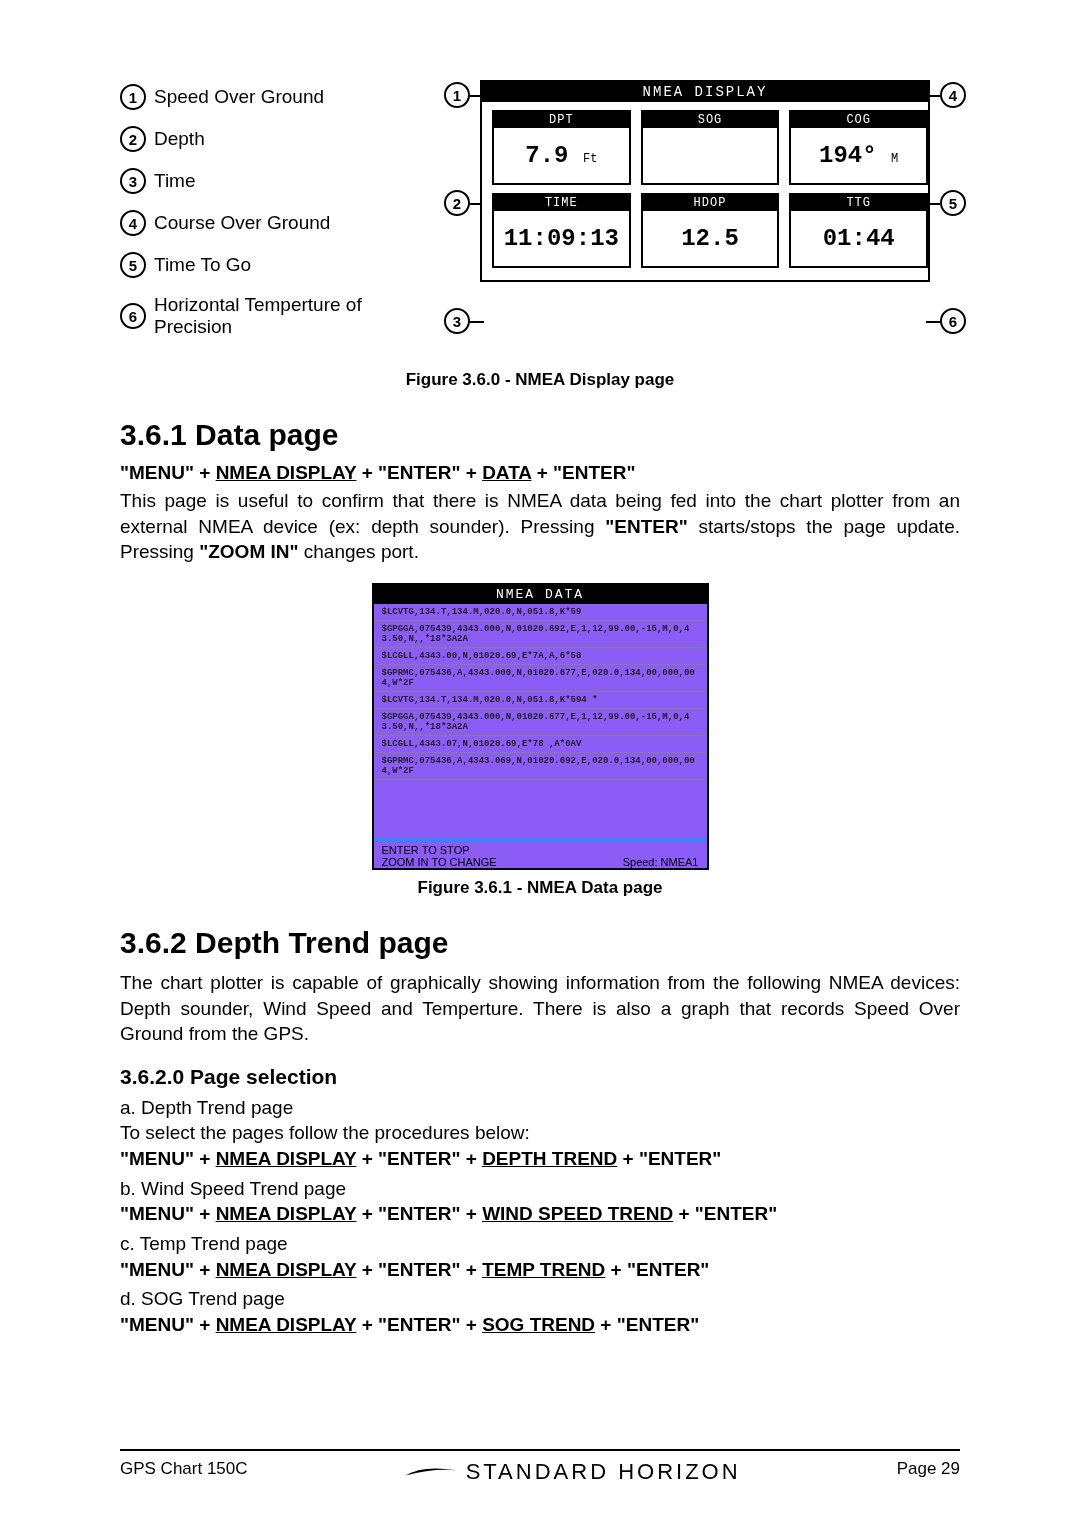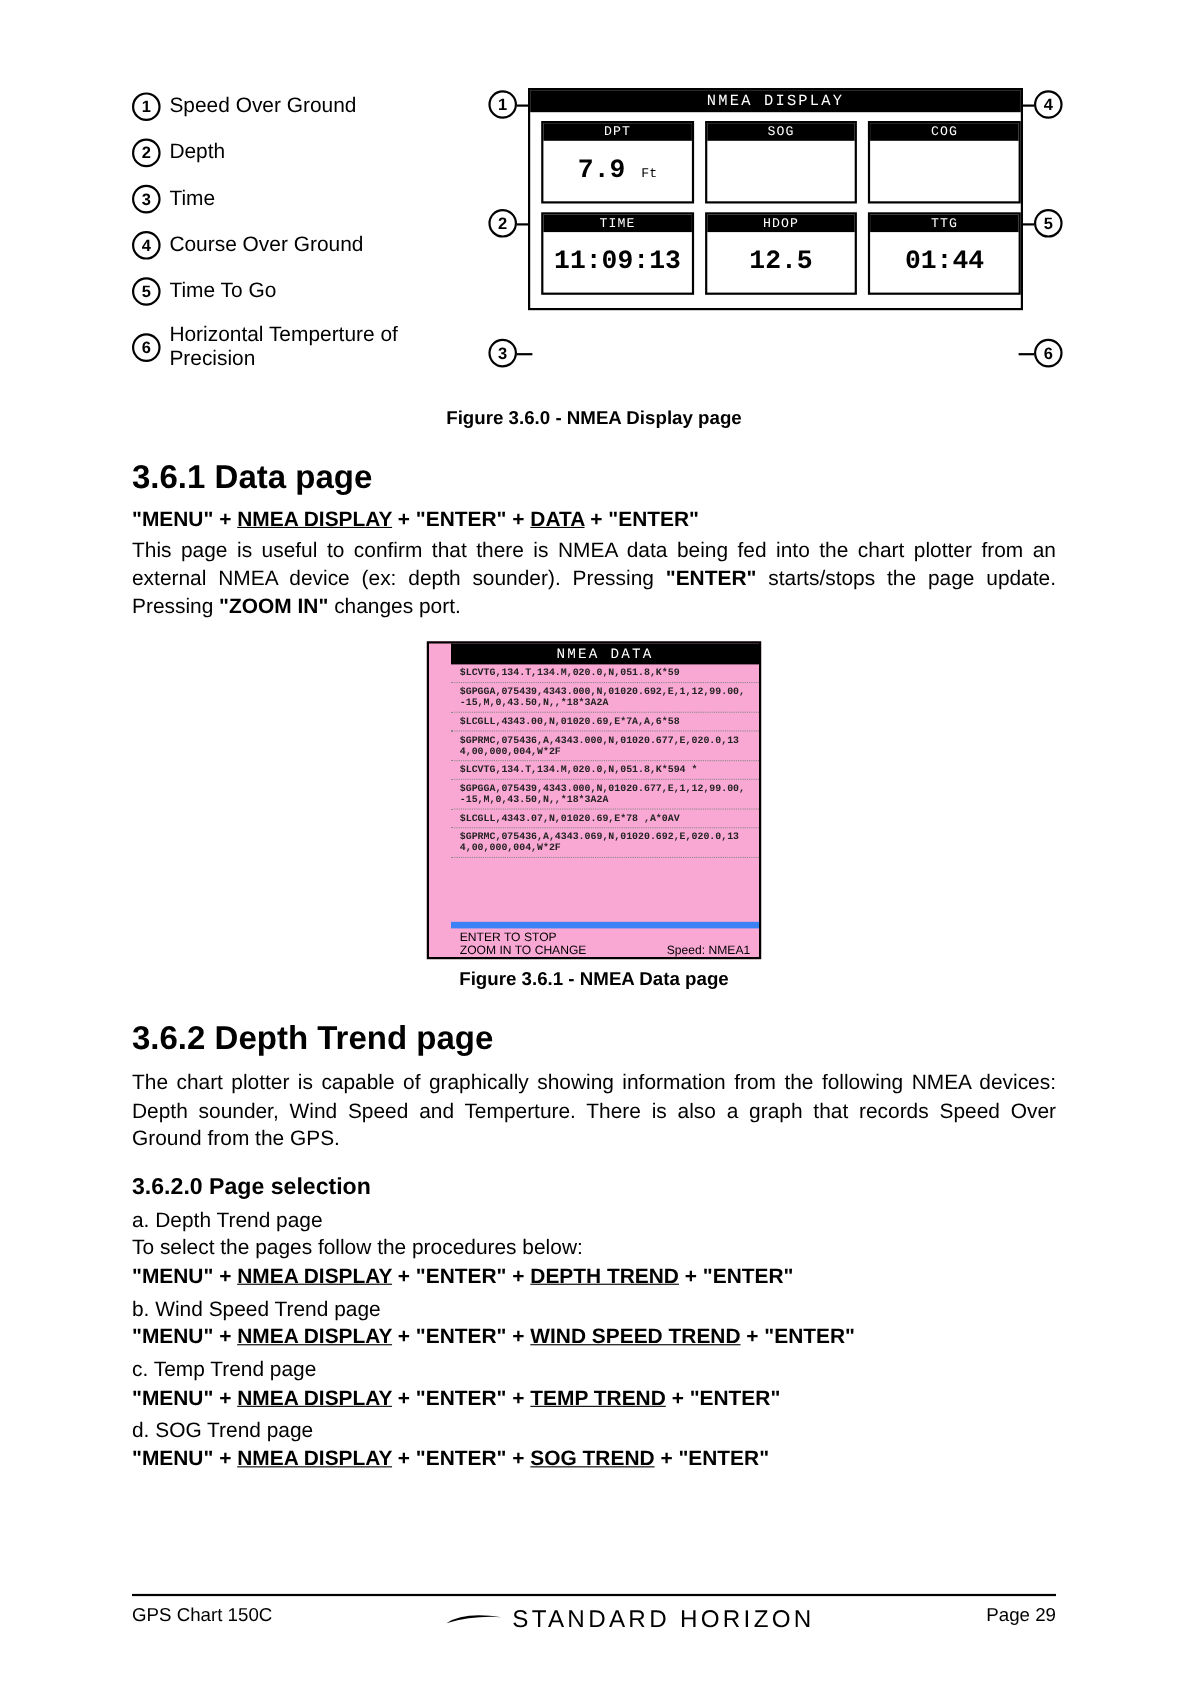--- a/index.html
+++ b/index.html
@@ -48,36 +48,36 @@
   }
   .callout-line { position: absolute; background: #000; }
   .fig-caption { text-align: center; font-weight: bold; font-size: 17px; margin-bottom: 28px; }
   h2 { font-size: 30px; font-weight: bold; margin-bottom: 10px; }
   h3 { font-size: 21px; font-weight: bold; margin-bottom: 6px; }
   p { font-size: 19px; line-height: 1.35; text-align: justify; margin-bottom: 6px; }
   .nav-seq { font-size: 19px; font-weight: bold; margin-bottom: 4px;}
   .nav-seq .uline { text-decoration: underline; }
   .data-page-fig { display: flex; justify-content: center; margin: 18px 0 8px 0; }
   .data-screen {
-    width: 304px; border: 2px solid #000; background: #f9a8d4; padding-left: 20px;
+    width: 337px; border: 2px solid #000; background: #8b5cf6;
   }
   .data-screen-title {
     background: #000; color: #fff; text-align: center; font-size: 13px;
     font-family: 'Courier New', monospace; letter-spacing: 2px; padding: 2px 0;
   }
   .data-line {
     font-family: 'Courier New', monospace; font-size: 9px; font-weight: bold;
     padding: 3px 8px; border-bottom: 1px dotted #888; word-break: break-all;
     color: #222;
   }
   .data-line:last-of-type { border-bottom: none; }
   .data-blank { height: 58px; }
   .data-hint {
     font-family: Arial, sans-serif; font-size: 11px; padding: 2px 8px 0 8px;
-    border-top: 6px solid #3b82f6; display: flex; justify-content: space-between;
+    border-top: 4px solid #3b82f6; display: flex; justify-content: space-between;
   }
   .data-hint .left { display:flex; flex-direction:column;}
   .proc-list { font-size: 19px; line-height: 1.35; }
   .footer {
     position: absolute; left: 120px; right: 120px; bottom: 44px;
     border-top: 2px solid #000; padding-top: 8px;
     display: flex; align-items: flex-start; justify-content: space-between;
     font-size: 17px;
   }
   .brand { font-family: Impact, 'Arial Black', sans-serif; font-size: 22px; letter-spacing: 3px; display:flex; align-items:center; gap:8px;}
@@ -134,20 +134,21 @@
       <div class="nmea-row">
         <div class="nmea-cell">
           <div class="nmea-cell-header">DPT</div>
           <div class="nmea-cell-value"><span>7.9</span> <span class="unit">Ft</span></div>
         </div>
         <div class="nmea-cell">
           <div class="nmea-cell-header">SOG</div>
         </div>
         <div class="nmea-cell">
           <div class="nmea-cell-header">COG</div>
+          <div class="nmea-cell-value"><span>194°</span> <span class="unit">M</span></div>
         </div>
       </div>
       <div class="nmea-row">
         <div class="nmea-cell">
           <div class="nmea-cell-header">TIME</div>
           <div class="nmea-cell-value"><span>11:09:13</span></div>
         </div>
         <div class="nmea-cell">
           <div class="nmea-cell-header">HDOP</div>
           <div class="nmea-cell-value"><span>12.5</span></div>

